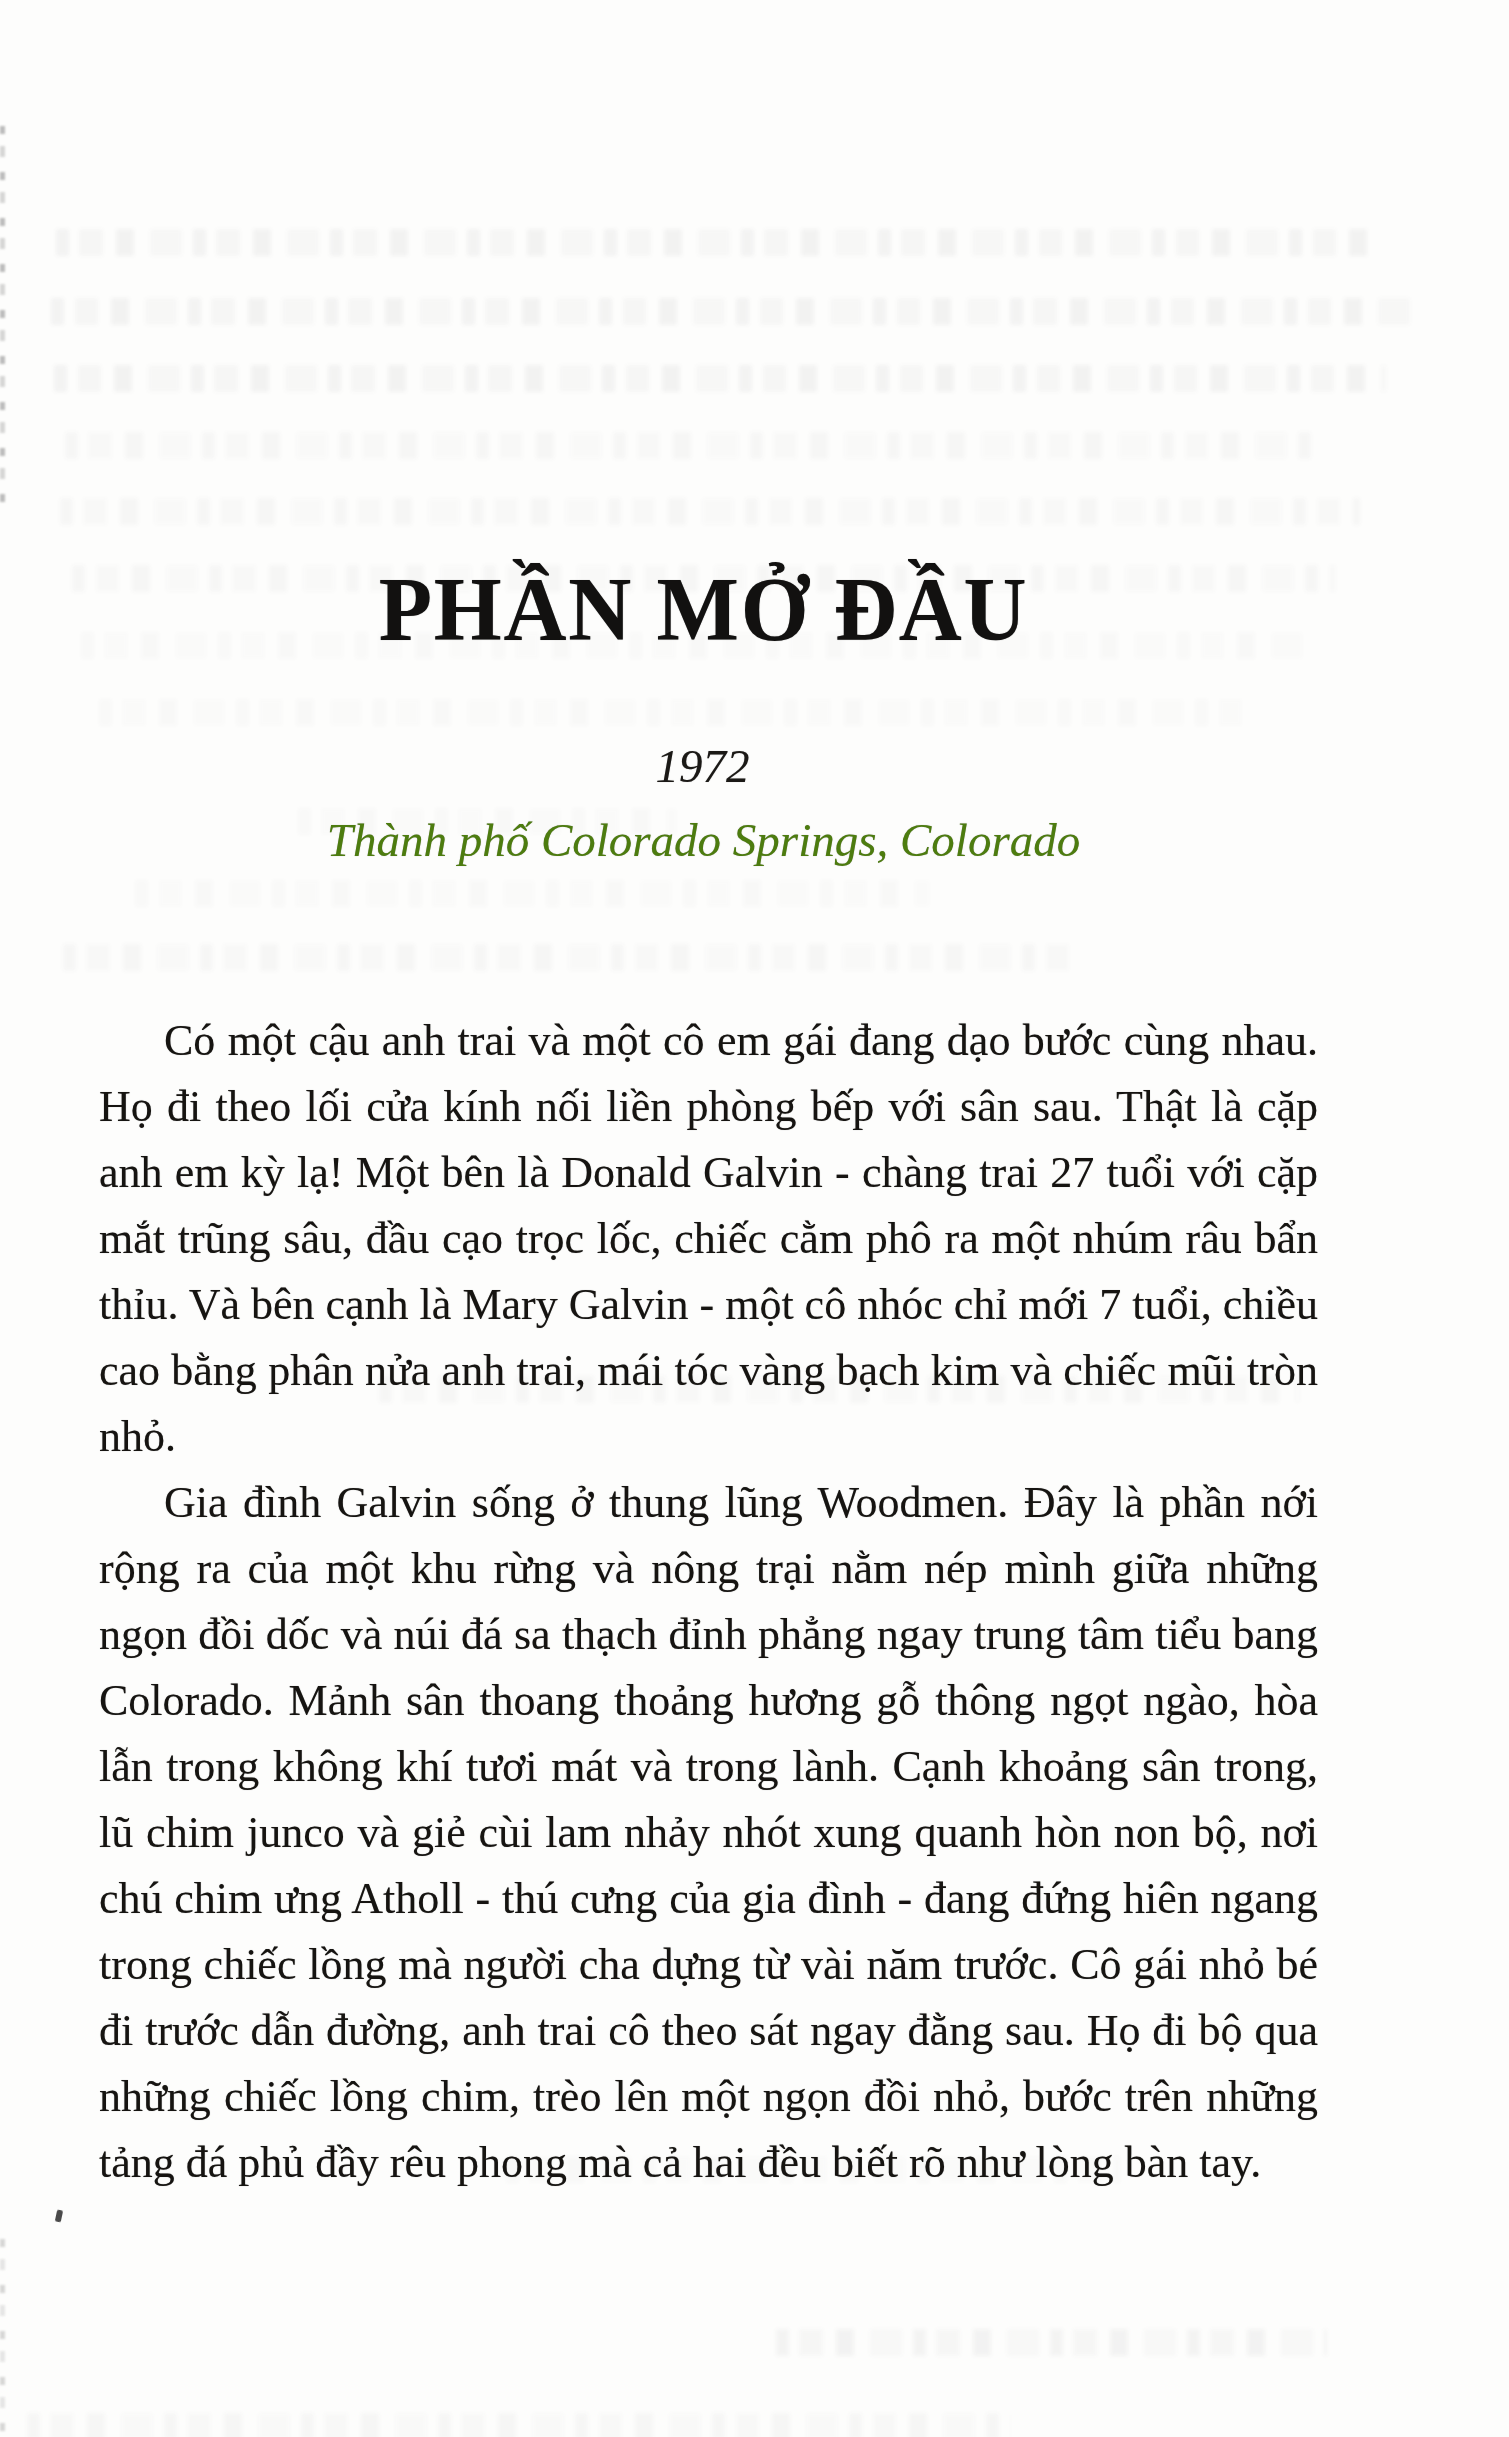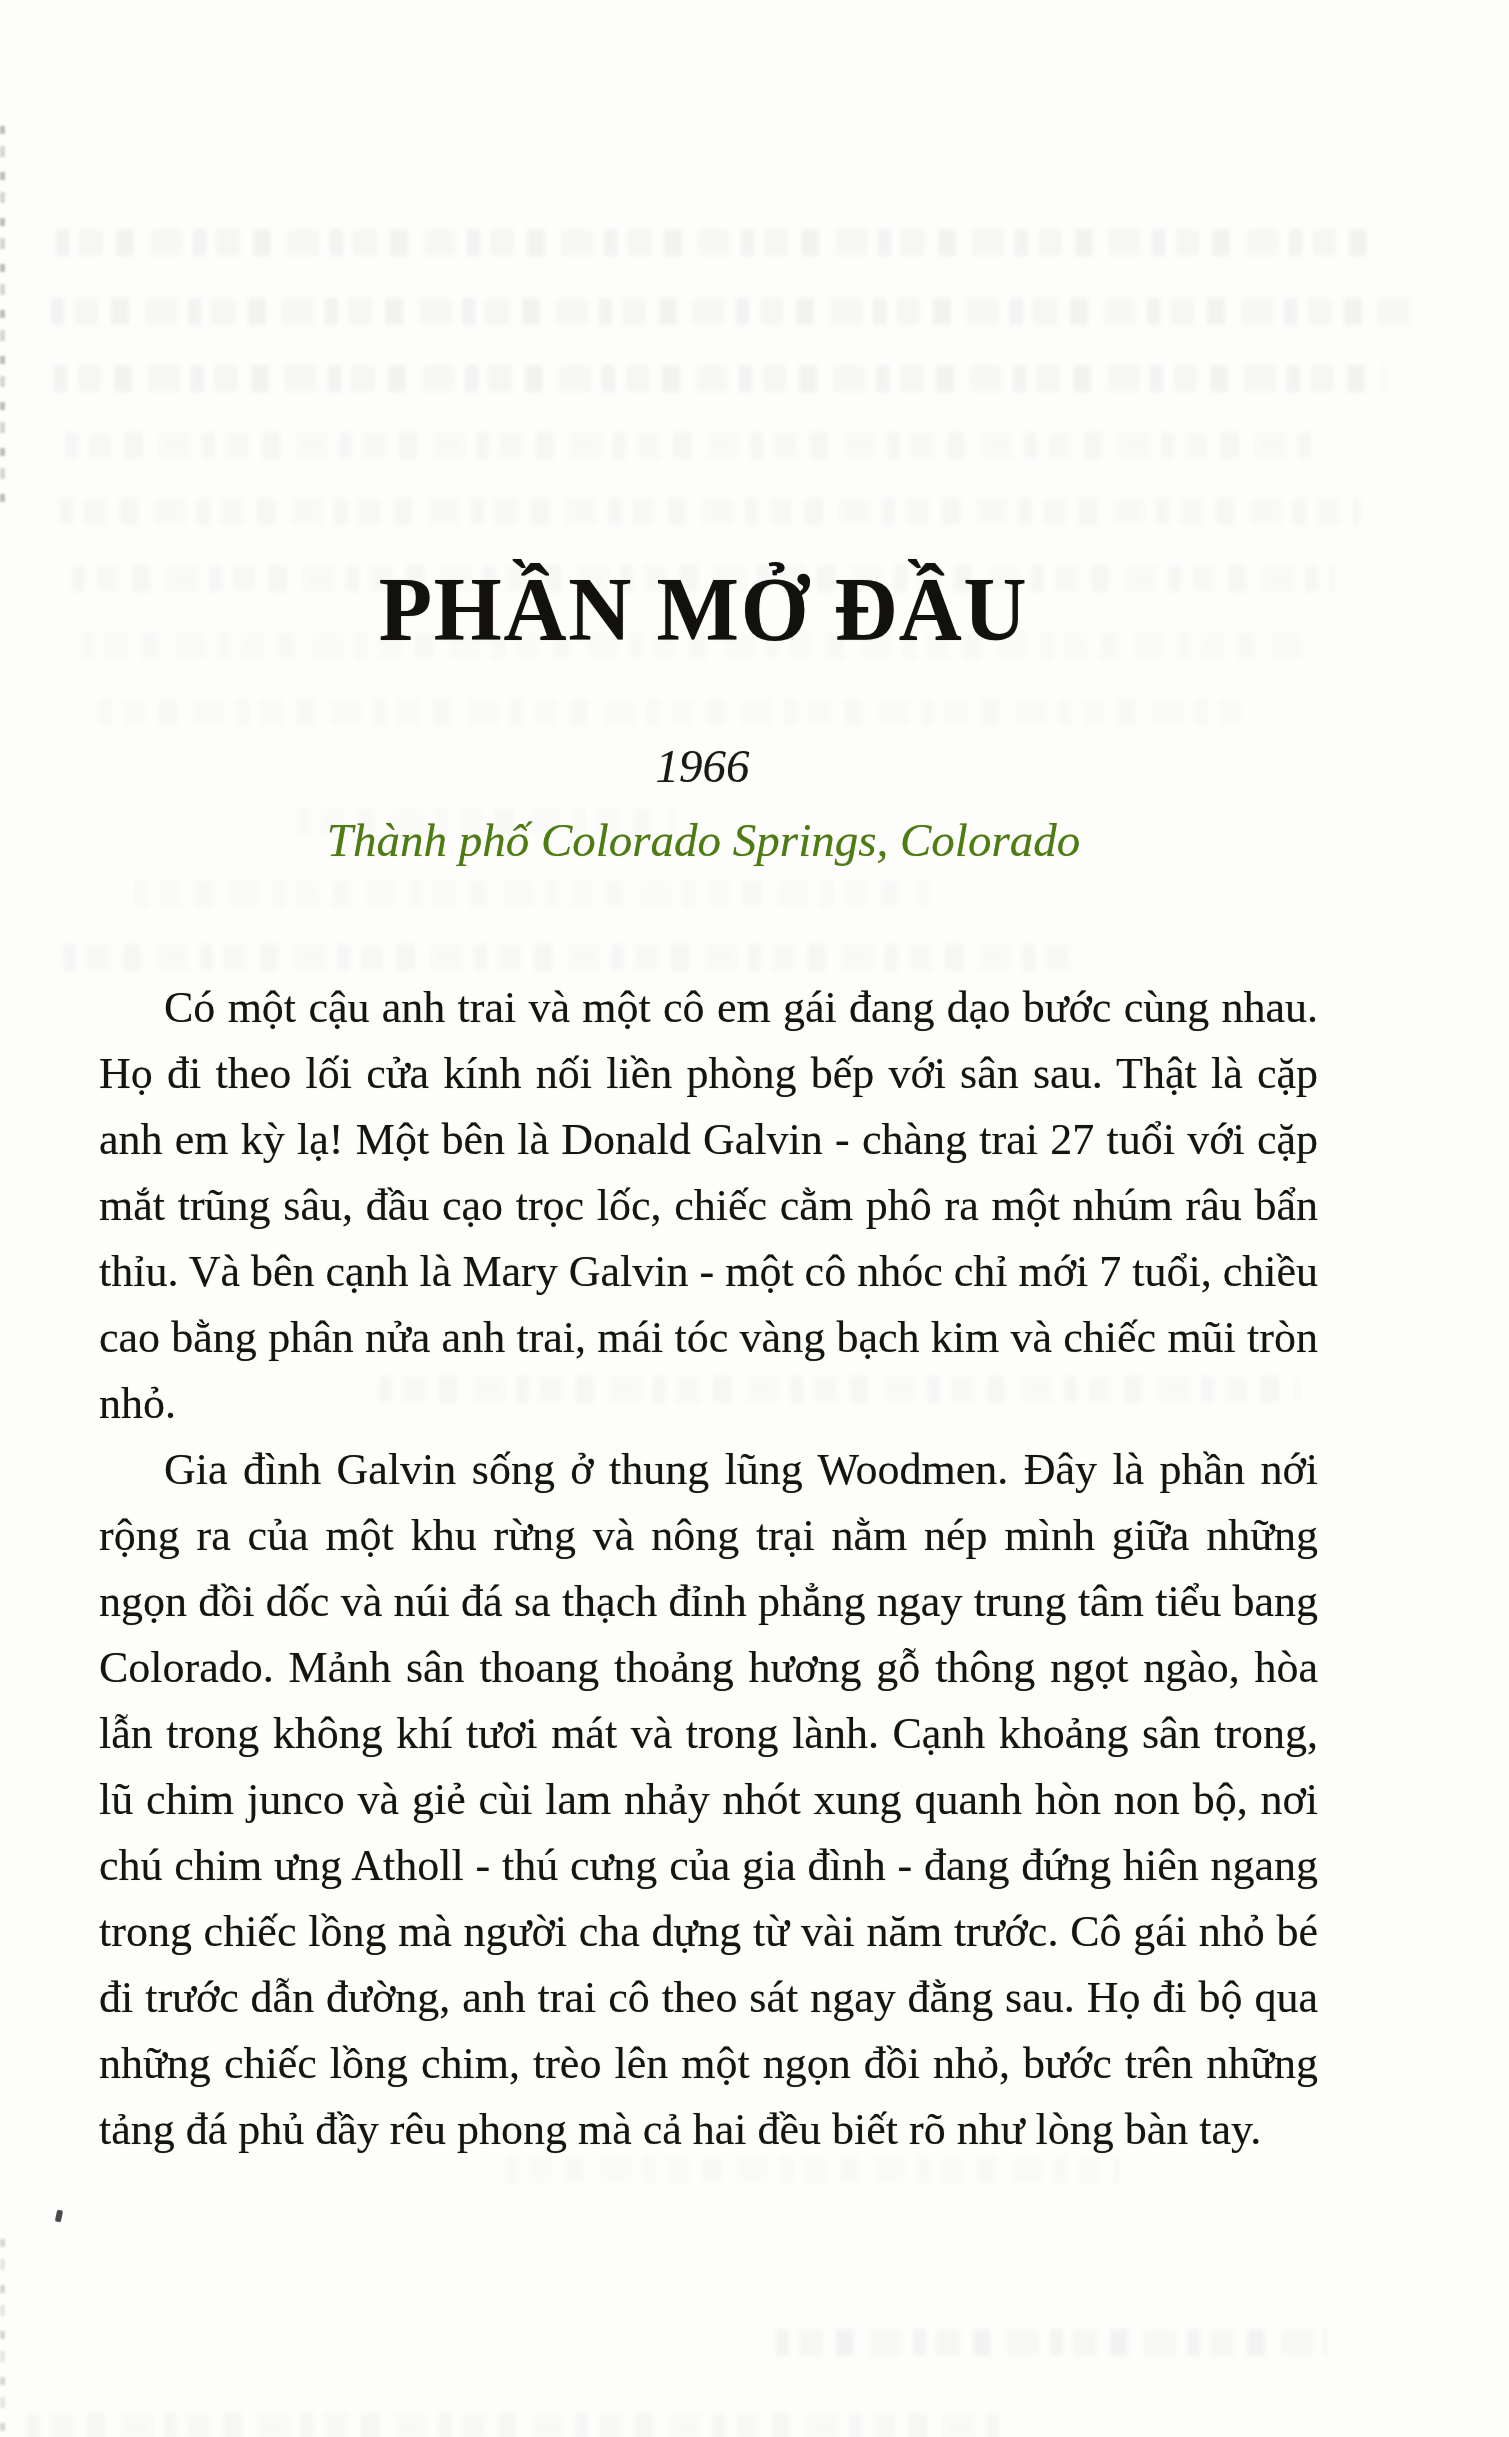--- a/index.html
+++ b/index.html
@@ -67,21 +67,21 @@
     position:absolute;
     top:813px; left:0; width:1407px;
     text-align:center;
     font-size:47px;
     font-style:italic;
     color:#4d7c0f;
     text-shadow:0 0 0.9px rgba(0,0,0,0.35);
   }
   .body-text {
     position:absolute;
-    top:975px; left:99px; width:1219px;
+    top:1008px; left:99px; width:1219px;
     font-size:44px;
     line-height:66px;
     text-align:justify;
     color:#161411;
     text-shadow:0 0 0.9px rgba(0,0,0,0.40);
   }
   .body-text p {
     margin:0;
     text-indent:65px;
   }
@@ -104,21 +104,21 @@
 <div class="bleed lighter" style="top:2156px; left:506px; width:614px;"></div>
 <div class="bleed" style="top:2329px; left:776px; width:551px; opacity:.5;"></div>
 <div class="bleed light" style="top:2413px; left:27px;  width:984px;"></div>
 
 <div class="edge" style="left:0; top:126px;  width:5.4px; height:388px;"></div>
 <div class="edge" style="left:0; top:2239px; width:5.4px; height:199px; opacity:.6;"></div>
 <div class="speck" style="left:56px; top:2210px; width:6.3px; height:11.7px; transform:rotate(12deg);"></div>
 
 <h1 class="chapter-title">PHẦN MỞ ĐẦU</h1>
 
-<div class="year-line">1966</div>
+<div class="year-line">1972</div>
 
 <div class="dateline">Thành phố Colorado Springs, Colorado</div>
 
 <div class="body-text">
   <p>Có một cậu anh trai và một cô em gái đang dạo bước cùng nhau. Họ đi theo lối cửa kính nối liền phòng bếp với sân sau. Thật là cặp anh em kỳ lạ! Một bên là Donald Galvin - chàng trai 27 tuổi với cặp mắt trũng sâu, đầu cạo trọc lốc, chiếc cằm phô ra một nhúm râu bẩn thỉu. Và bên cạnh là Mary Galvin - một cô nhóc chỉ mới 7 tuổi, chiều cao bằng phân nửa anh trai, mái tóc vàng bạch kim và chiếc mũi tròn nhỏ.</p>
   <p>Gia đình Galvin sống ở thung lũng Woodmen. Đây là phần nới rộng ra của một khu rừng và nông trại nằm nép mình giữa những ngọn đồi dốc và núi đá sa thạch đỉnh phẳng ngay trung tâm tiểu bang Colorado. Mảnh sân thoang thoảng hương gỗ thông ngọt ngào, hòa lẫn trong không khí tươi mát và trong lành. Cạnh khoảng sân trong, lũ chim junco và giẻ cùi lam nhảy nhót xung quanh hòn non bộ, nơi chú chim ưng Atholl - thú cưng của gia đình - đang đứng hiên ngang trong chiếc lồng mà người cha dựng từ vài năm trước. Cô gái nhỏ bé đi trước dẫn đường, anh trai cô theo sát ngay đằng sau. Họ đi bộ qua những chiếc lồng chim, trèo lên một ngọn đồi nhỏ, bước trên những tảng đá phủ đầy rêu phong mà cả hai đều biết rõ như lòng bàn tay.</p>
 </div>
 
 
 </body></html>

